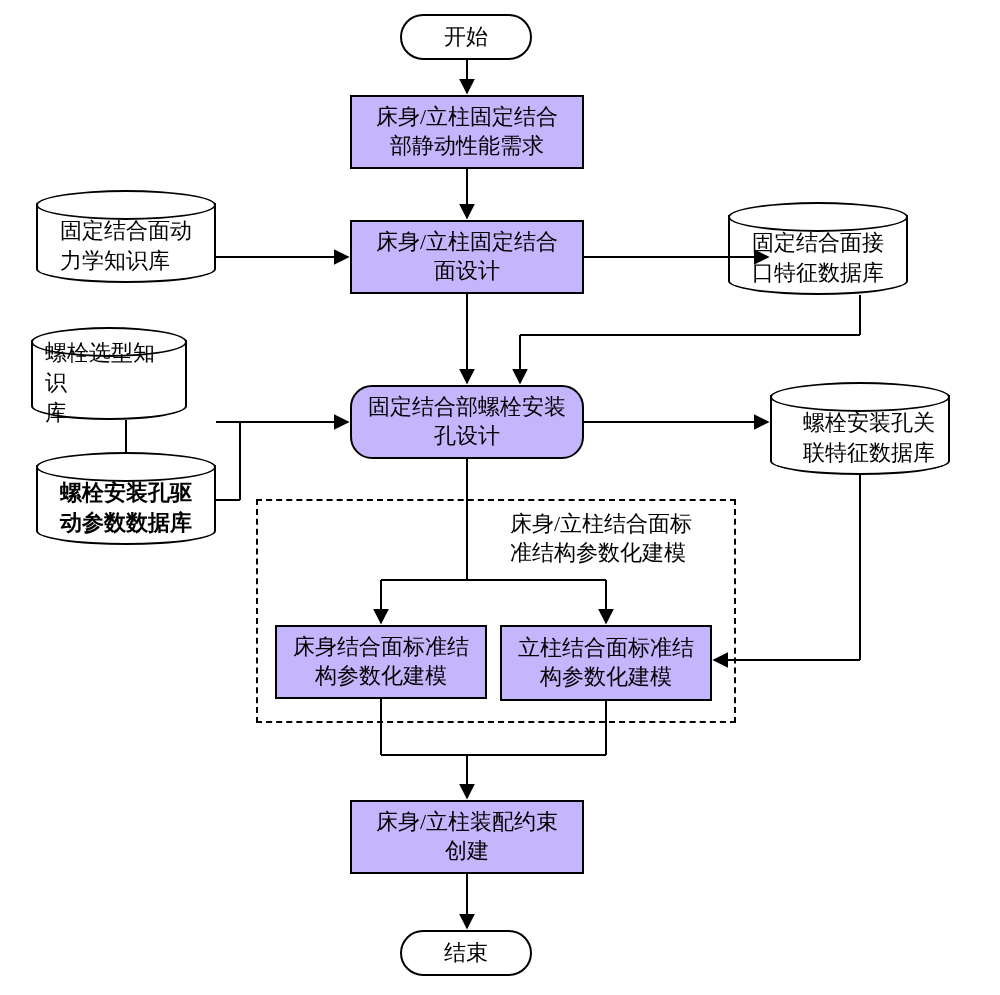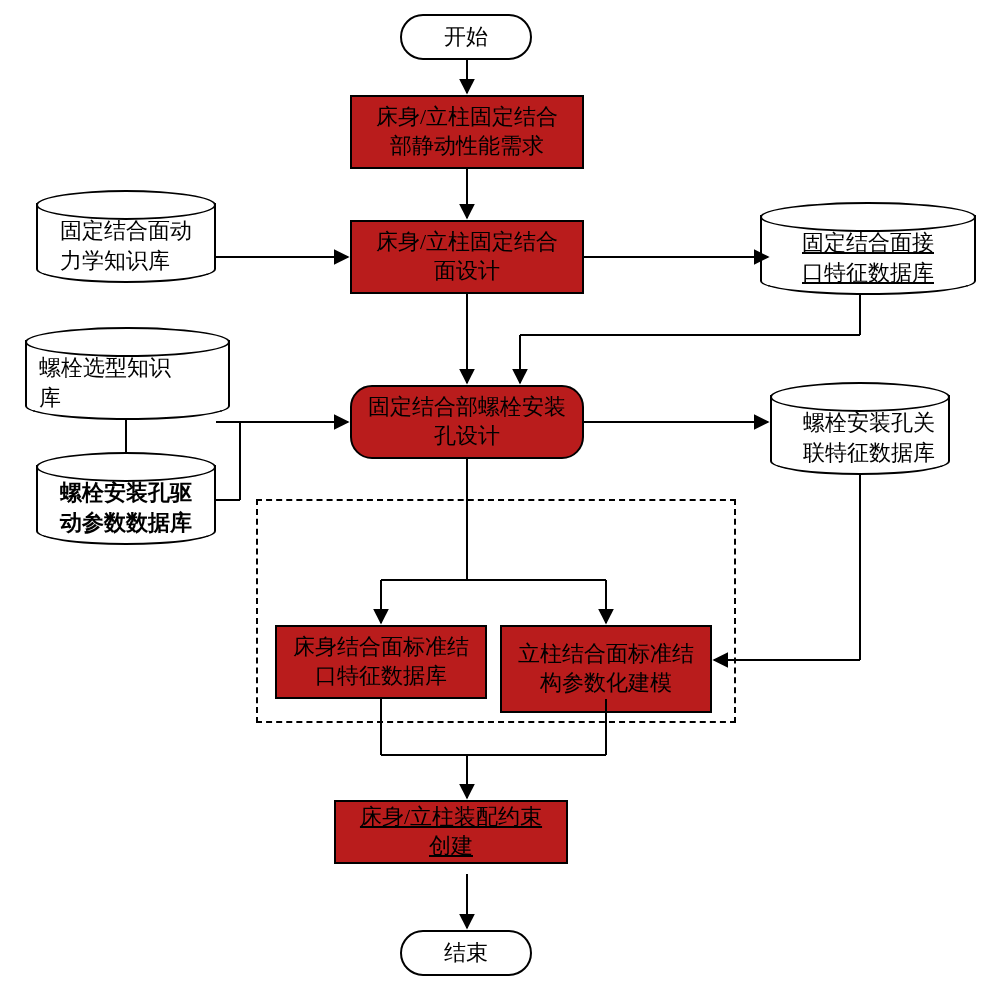--- a/index.html
+++ b/index.html
@@ -11,21 +11,21 @@
     font-size: 22px;
   }
   .canvas {
     position: relative;
     width: 1000px;
     height: 995px;
   }
   .node {
     position: absolute;
     border: 2px solid #000;
-    background: #b91c1c;
+    background: #c4b5fd;
     display: flex;
     align-items: center;
     justify-content: center;
     text-align: center;
     line-height: 1.3;
     padding: 6px 10px;
   }
   .terminator {
     position: absolute;
     border: 2px solid #000;
@@ -100,52 +100,56 @@
     <span style="white-space:pre-line;">床身/立柱固定结合
 面设计</span>
   </div>
 
   <div class="node" style="left:350px; top:385px; width:234px; height:74px;border-radius:22px;">
     <span style="white-space:pre-line;">固定结合部螺栓安装
 孔设计</span>
   </div>
 
   <div class="dashed-box" style="left:256px; top:499px; width:480px; height:224px;"></div>
+  <div class="dashed-label" style="left:510px; top:510px; width:220px;">
+    <span style="white-space:pre-line;">床身/立柱结合面标
+准结构参数化建模</span>
+  </div>
 
   <div class="node" style="left:275px; top:625px; width:212px; height:74px;">
     <span style="white-space:pre-line;">床身结合面标准结
-口特征数据库</span>
-  </div>
-
-  <div class="node" style="left:500px; top:625px; width:212px; height:88px;">
+构参数化建模</span>
+  </div>
+
+  <div class="node" style="left:500px; top:625px; width:212px; height:76px;">
     <span style="white-space:pre-line;">立柱结合面标准结
 构参数化建模</span>
   </div>
 
-  <div class="node" style="left:334px; top:800px; width:234px; height:64px;text-decoration:underline;">
+  <div class="node" style="left:350px; top:800px; width:234px; height:74px;">
     <span style="white-space:pre-line;">床身/立柱装配约束
 创建</span>
   </div>
 
   <div class="cylinder" style="left:36px; top:203px; width:180px; height:80px;">
     <span style="white-space:pre-line;">固定结合面动
 力学知识库</span>
   </div>
 
-  <div class="cylinder" style="left:25px; top:340px; width:205px; height:80px;">
+  <div class="cylinder" style="left:31px; top:340px; width:156px; height:80px;">
     <span style="white-space:pre-line; text-align:left; width:100%;">螺栓选型知识
 库</span>
   </div>
 
   <div class="cylinder" style="left:36px; top:465px; width:180px; height:80px;font-weight:bold;">
     <span style="white-space:pre-line;">螺栓安装孔驱
 动参数数据库</span>
   </div>
 
-  <div class="cylinder" style="left:760px; top:215px; width:216px; height:80px;text-decoration:underline;">
+  <div class="cylinder" style="left:728px; top:215px; width:180px; height:80px;">
     <span style="white-space:pre-line;">固定结合面接
 口特征数据库</span>
   </div>
 
   <div class="cylinder" style="left:770px; top:395px; width:180px; height:80px;">
     <span style="white-space:pre-line;margin-left:18px;">螺栓安装孔关
 联特征数据库</span>
   </div>
 
   <svg class="wires">

